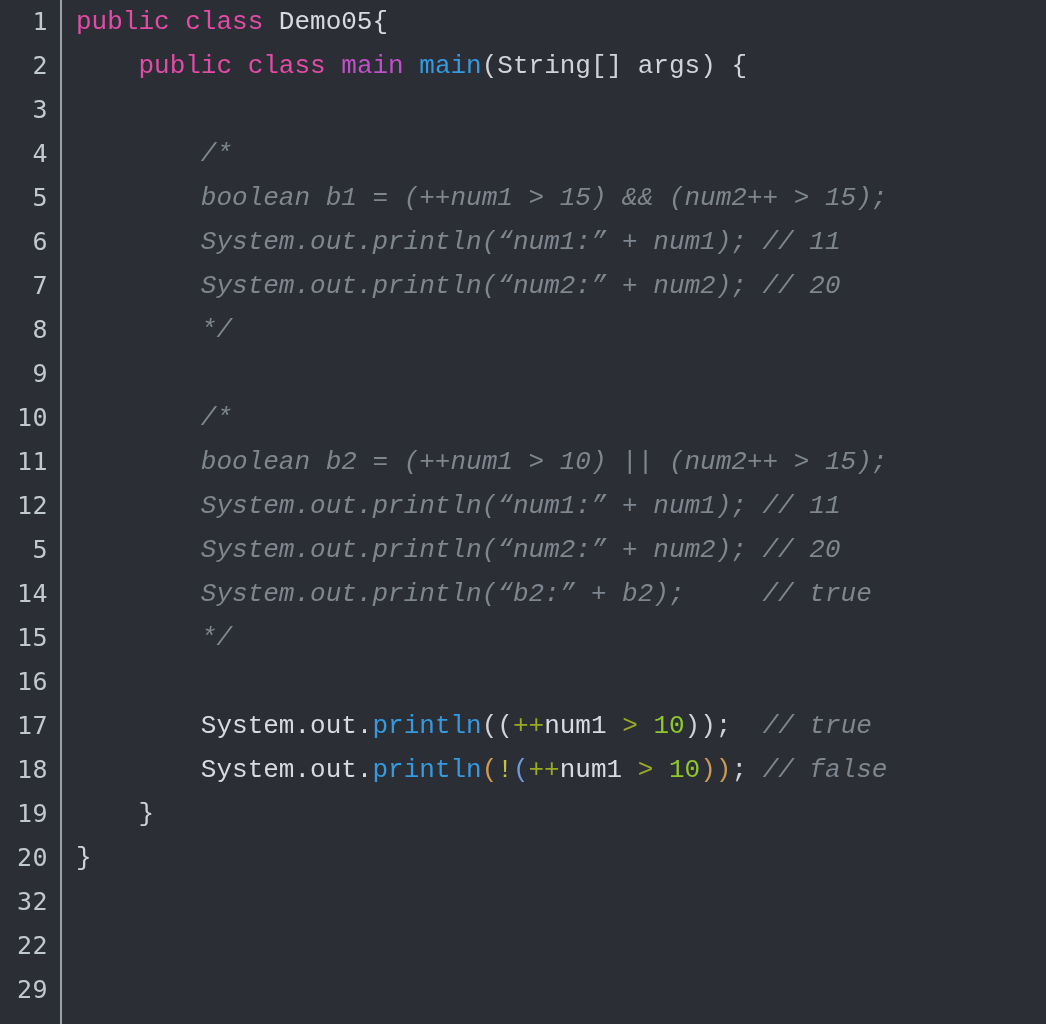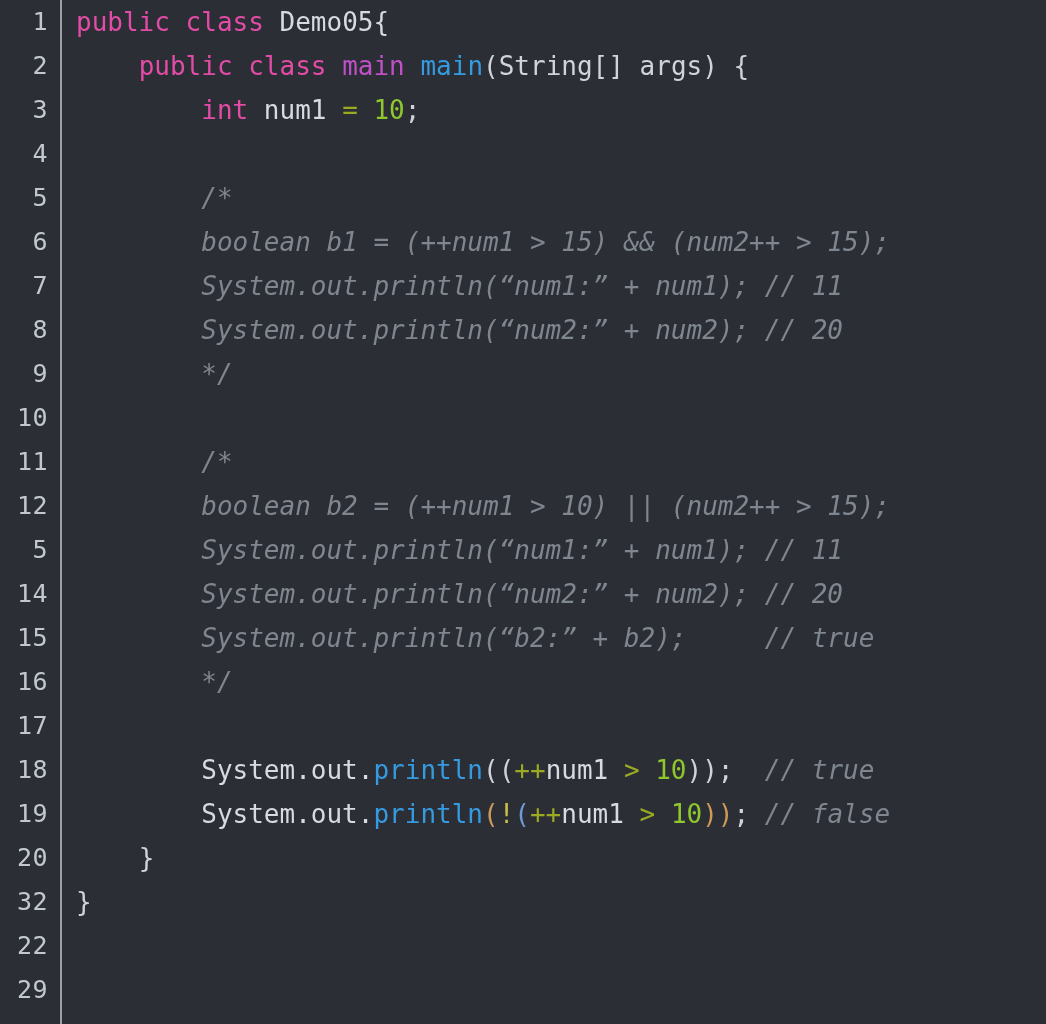--- a/index.html
+++ b/index.html
@@ -49,20 +49,21 @@
     right: 0;
     height: 1024px;
     padding-left: 12px;
     box-sizing: border-box;
   }
   .row {
     height: 44px;
     line-height: 44px;
     white-space: pre;
     color: #d7dae0;
+    font-family: Liberation Mono, monospace;
   }
 
   
   .kw       { color: #e24ca6; }          
   .kw2      { color: #c050c8; }          
   .ident    { color: #d7dae0; }
   .type     { color: #d7dae0; }
   .method   { color: #359ae0; }          
   .num      { color: #8fc82c; }
   .op       { color: #9aaa22; }          
@@ -106,21 +107,20 @@
     <span class="ln">22</span>
     <span class="ln">29</span>
   </div>
 
   <div class="code">
 
     <div class="row"><span class="kw">public</span> <span class="kw">class</span> <span class="type">Demo05{</span></div>
 
     <div class="row">    <span class="kw">public</span> <span class="kw">class</span> <span class="kw2">main</span> <span class="method">main</span><span class="punct">(String[] args) {</span></div>
 
-    <div class="row">        <span class="kw">int</span> <span class="ident">num1</span> <span class="op">=</span> <span class="num">10</span><span class="punct">;</span></div>
 
 
     <div class="row"> </div>
 
     <div class="row">        <span class="cmt">/*</span></div>
 
     <div class="row">        <span class="cmt">boolean b1 = (++num1 &gt; 15) &amp;&amp; (num2++ &gt; 15);</span></div>
 
     <div class="row">        <span class="cmt">System.out.println(“num1:” + num1); // 11</span></div>
 

